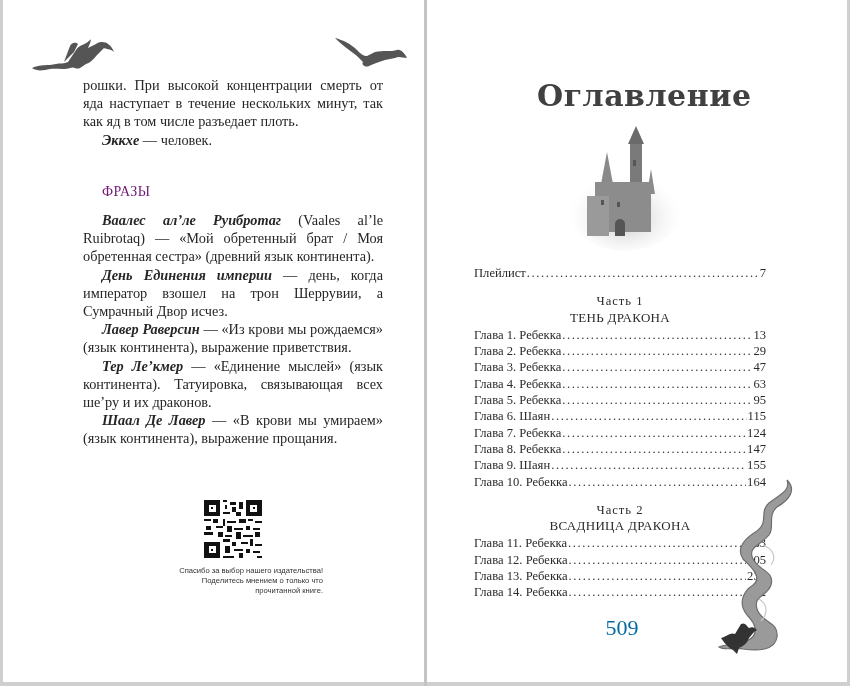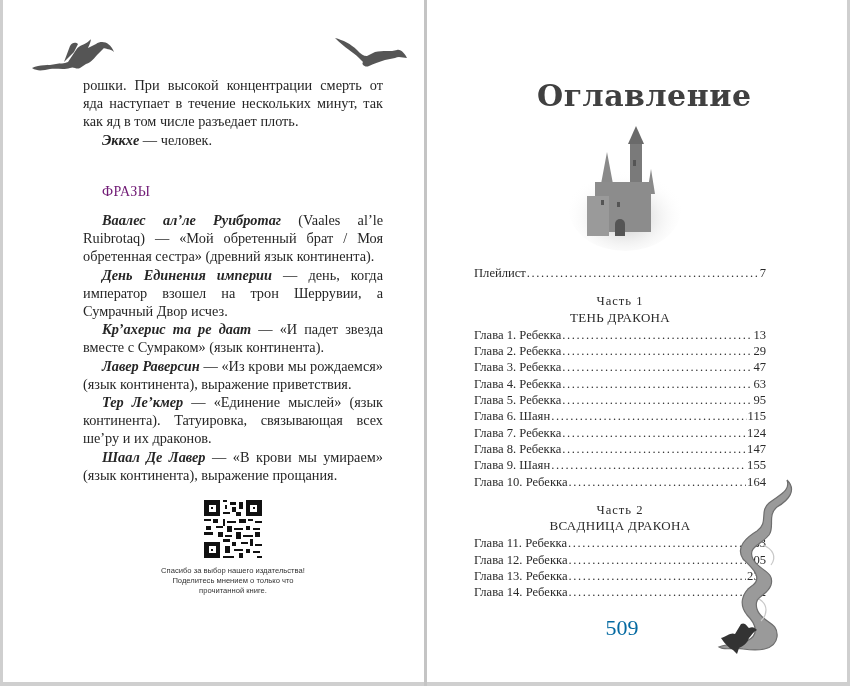--- a/index.html
+++ b/index.html
@@ -22,21 +22,21 @@
     font-family: "Liberation Serif", serif; font-size: 14.3px; line-height: 18.2px;
     color: #262626; text-align: justify;
   }
   .lp-text p { margin: 0; }
   .lp-text .indent { text-indent: 19px; }
   .lp-text b.term { font-style: italic; font-weight: bold; }
   .section-head {
     margin: 34px 0 10px 19px !important; font-size: 14px; letter-spacing: 0.5px; color: #701a75;
   }
 
-  .qr-block { position: absolute; left: 140px; top: 498px; width: 180px; text-align: center; }
+  .qr-block { position: absolute; left: 140px; top: 498px; width: 180px; text-align: right; }
   .qr { width: 58px; height: 58px; margin: 2px auto 0; display: block; }
   .qr-caption {
     font-family: "Liberation Sans", sans-serif; font-size: 7.6px; line-height: 10px;
     color: #333; margin-top: 8px;
   }
 
   
   .toc-title {
     position: absolute; left: 110px; top: 78px; width: 200px; text-align: center;
     font-family: "DejaVu Serif", serif; font-weight: bold; font-size: 30px;
@@ -77,21 +77,20 @@
   </svg>
 
   <div class="lp-text">
     <p>рошки. При высокой концентрации смерть от яда наступает в течение нескольких минут, так как яд в том числе разъедает плоть.</p>
     <p class="indent"><b class="term">Эккхе</b><span> — человек.</span></p>
 
     <p class="section-head">ФРАЗЫ</p>
 
     <p class="indent"><b class="term">Ваалес ал’ле Руибротаг</b><span> (Vaales al’le Ruibrotaq) — «Мой обретенный брат / Моя обретенная сестра» (древний язык континента).</span></p>
     <p class="indent"><b class="term">День Единения империи</b><span> — день, когда император взошел на трон Шеррувии, а Сумрачный Двор исчез.</span></p>
-    <p class="indent"><b class="term">Кр’ахерис та ре даат</b><span> — «И падет звезда вместе с Сумраком» (язык континента).</span></p>
     <p class="indent"><b class="term">Лавер Раверсин</b><span> — «Из крови мы рождаемся» (язык континента), выражение приветствия.</span></p>
     <p class="indent"><b class="term">Тер Ле’кмер</b><span> — «Единение мыслей» (язык континента). Татуировка, связывающая всех ше’ру и их драконов.</span></p>
     <p class="indent"><b class="term">Шаал Де Лавер</b><span> — «В крови мы умираем» (язык континента), выражение прощания.</span></p>
   </div>
 
   <div class="qr-block">
     <svg class="qr" viewBox="0 0 25 25" shape-rendering="crispEdges">
       <rect width="25" height="25" fill="#fff"></rect>
       <g fill="#111">
         <path d="M0 0h7v7h-7z M2 2v3h3v-3z" fill-rule="evenodd"></path>

